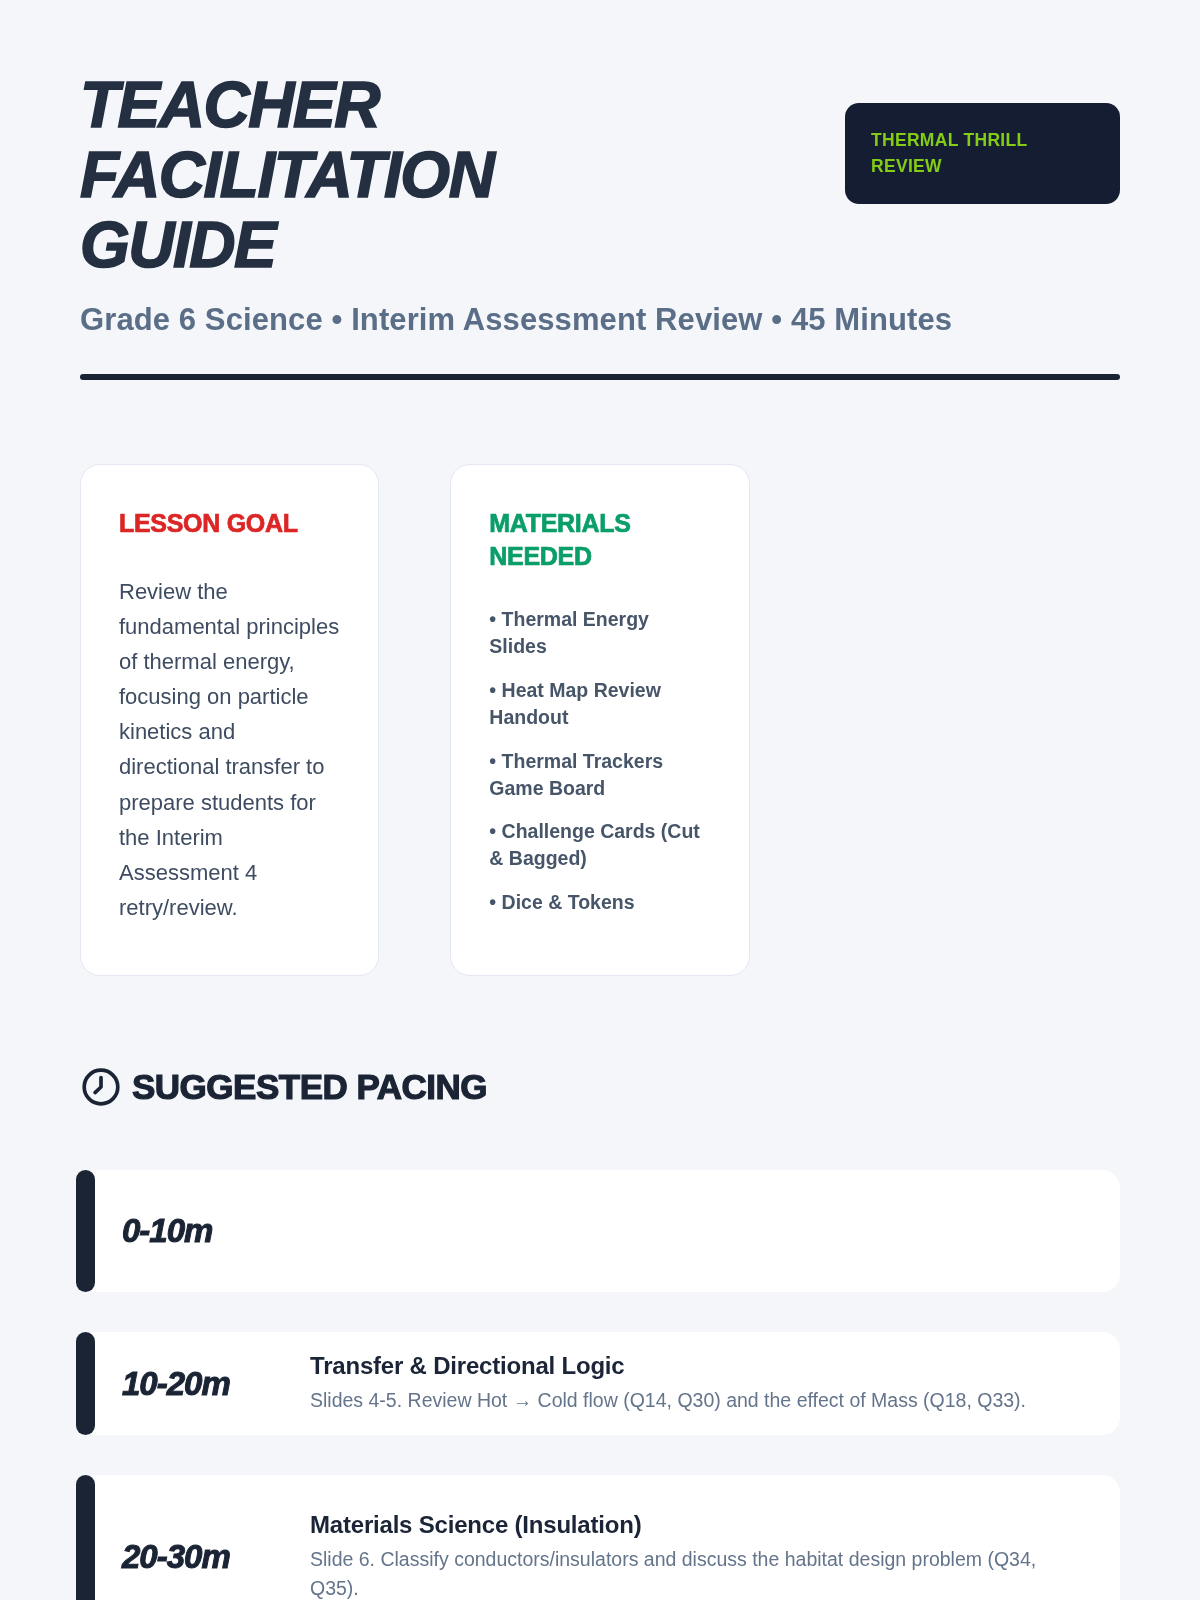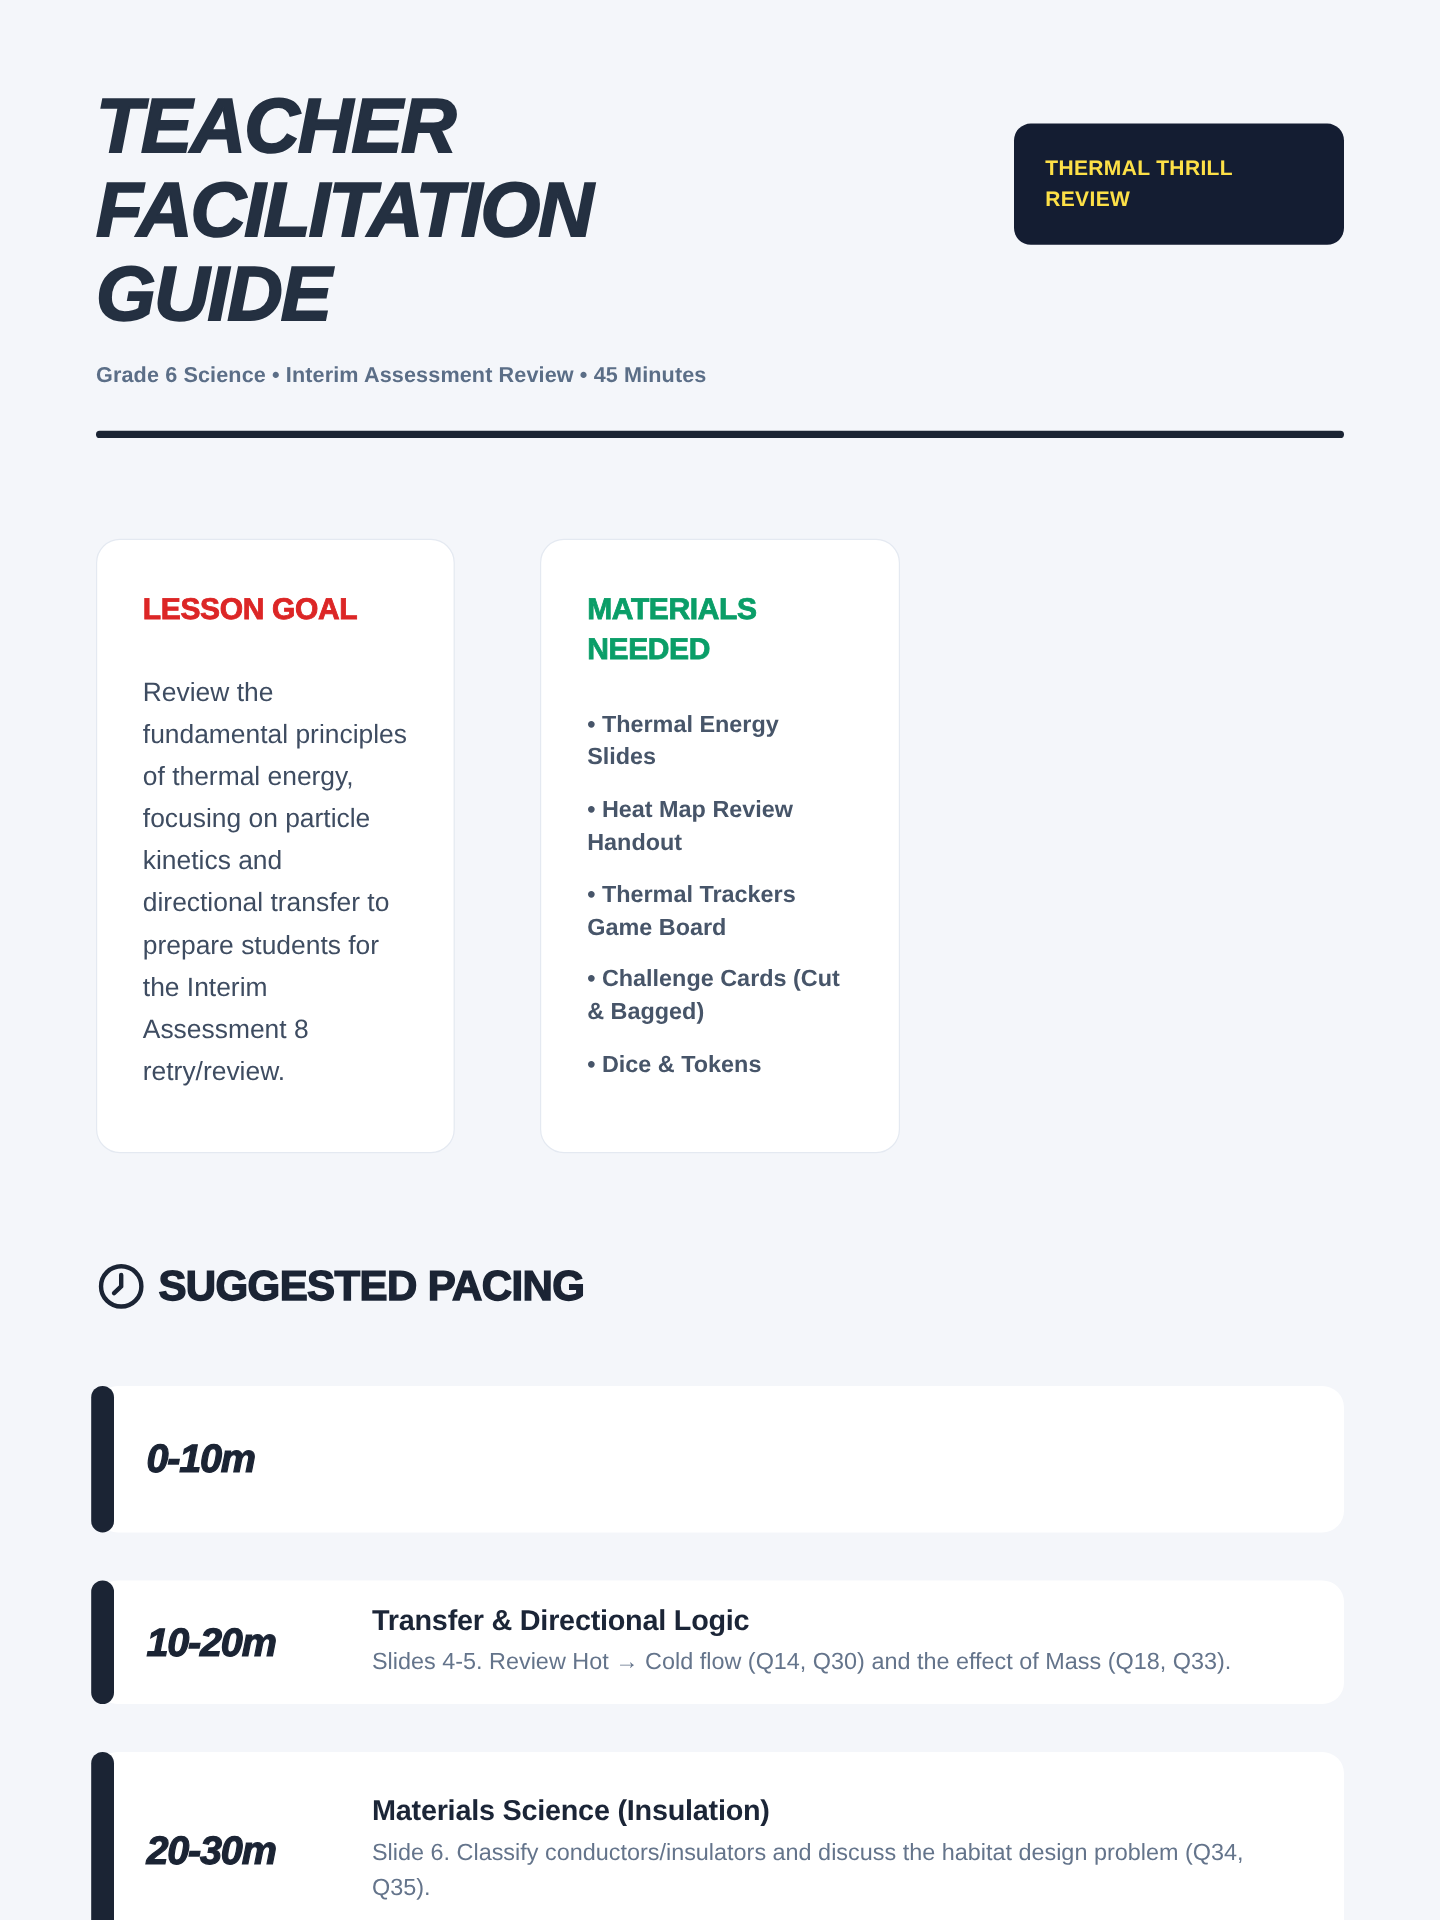--- a/index.html
+++ b/index.html
@@ -19,33 +19,33 @@
     font-weight:bold;
     font-size:64px;
     line-height:70px;
     letter-spacing:-1.5px;
     color:#243041;
     -webkit-text-stroke:1.6px #243041;
     max-width:720px;
   }
   .title-badge {
     background:#141d32;
-    color:#fde047;
+    color:#84cc16;
     border-radius:14px;
     padding:24px 26px;
     width:275px;
     margin-top:33px;
     font-size:17.5px;
     font-weight:bold;
     line-height:1.5;
     letter-spacing:0.3px;
   }
   .subtitle {
     margin-top:22px;
-    font-size:18px;
+    font-size:31px;
     font-weight:bold;
     color:#5b6e87;
     letter-spacing:0.1px;
   }
   .divider {
     margin-top:36px;
     height:6px;
     background:#1b2434;
     border-radius:3px;
   }
@@ -160,21 +160,21 @@
     </div>
     <div class="title-badge">THERMAL THRILL REVIEW</div>
   </div>
   <div class="subtitle">Grade 6 Science • Interim Assessment Review • 45 Minutes</div>
   <div class="divider"></div>
 
   <div class="cards">
 
     <div class="card">
       <div class="card-heading" style="color: rgb(220, 38, 38);">LESSON GOAL</div>
-      <div class="card-body">Review the fundamental principles of thermal energy, focusing on particle kinetics and directional transfer to prepare students for the Interim Assessment 8 retry/review.</div>
+      <div class="card-body">Review the fundamental principles of thermal energy, focusing on particle kinetics and directional transfer to prepare students for the Interim Assessment 4 retry/review.</div>
     </div>
 
 
     <div class="card">
       <div class="card-heading" style="color: rgb(10, 158, 104);">MATERIALS NEEDED</div>
       <div class="bullet">Thermal Energy Slides</div>
       <div class="bullet">Heat Map Review Handout</div>
       <div class="bullet">Thermal Trackers Game Board</div>
       <div class="bullet">Challenge Cards (Cut &amp; Bagged)</div>
       <div class="bullet">Dice &amp; Tokens</div>

